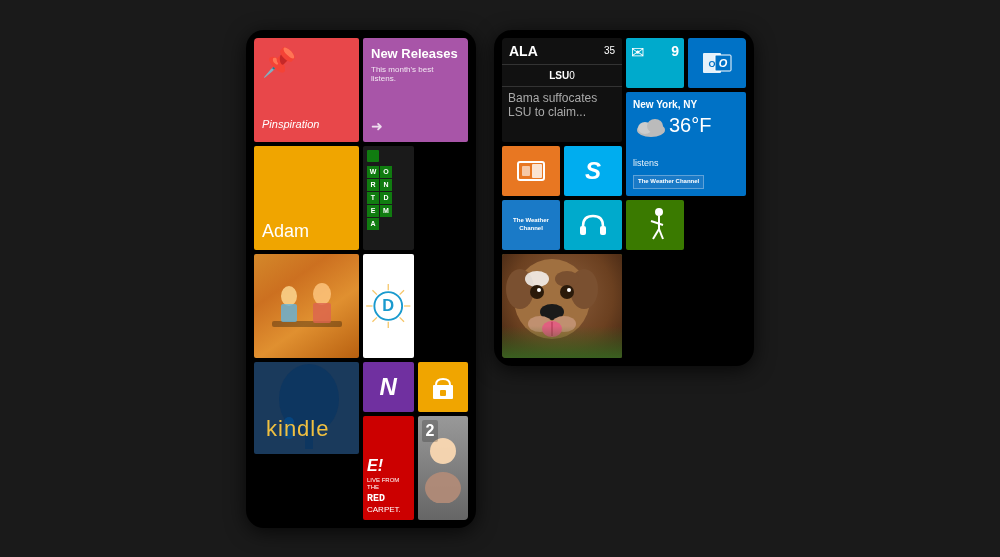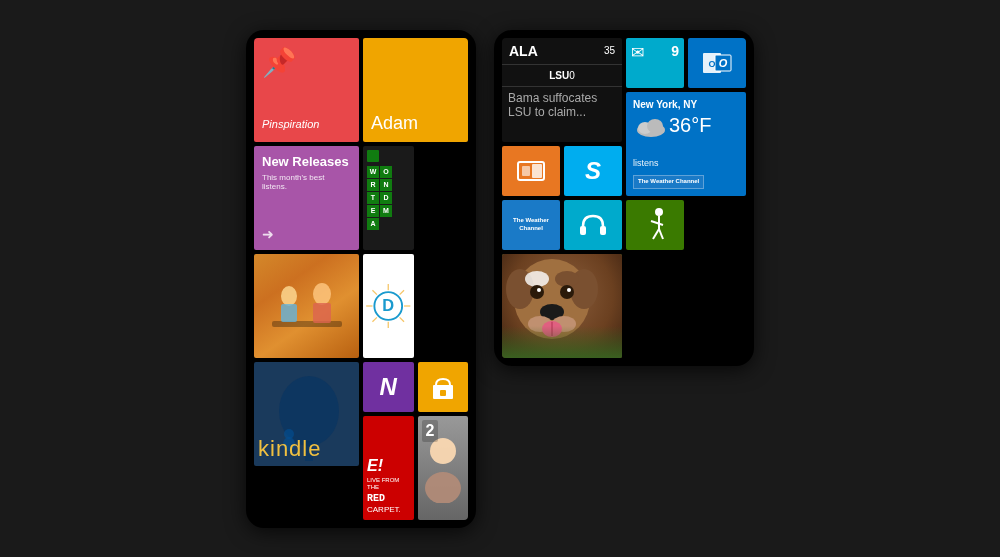--- a/index.html
+++ b/index.html
@@ -73,28 +73,28 @@
 
   <div class="phone">
     <div class="phone-screen phone1">
       <div class="tile-grid" style="grid-template-columns: repeat(4, 1fr); gap: 4px;">
 
         <div class="tile pin-tile" style="flex-direction:column; align-items:flex-start;">
           <span style="font-size:28px;">📌</span>
           <span style="position:absolute;bottom:12px;left:8px;font-style:italic;font-size:11px;text-align:center;">Pinspiration</span>
         </div>
 
-        <div class="tile adam-tile" style="grid-column:span 2; height:104px; background:#f0a500; align-items:flex-end; padding:8px;">
-          <span style="font-size:18px;font-weight:300;color:#fff;">Adam</span>
-        </div>
-
         <div class="tile new-releases-tile">
           <span style="font-size:13px;font-weight:600;line-height:1.2;color:#fff;display:block;">New Releases</span>
           <span style="font-size:8px;color:rgba(255,255,255,0.85);display:block;margin-top:4px;">This month's best listens.</span>
           <span style="margin-top:auto;font-size:14px;color:rgba(255,255,255,0.8);display:block;">➜</span>
+        </div>
+
+        <div class="tile adam-tile" style="grid-column:span 2; height:104px; background:#f0a500; align-items:flex-end; padding:8px;">
+          <span style="font-size:18px;font-weight:300;color:#fff;">Adam</span>
         </div>
 
         <div class="tile xbox-tile" style="grid-column:span 1; grid-row:span 2; height:104px; background:#1a1a1a; padding:4px; flex-direction:column; align-items:flex-start;">
           <div style="background:#107c10;width:12px;height:12px;border-radius:1px;margin-bottom:2px;"></div>
           <div style="display:grid;grid-template-columns:repeat(2,1fr);gap:1px;margin-top:2px;">
             <div style="background:#107c10;width:12px;height:12px;display:flex;align-items:center;justify-content:center;font-size:7px;font-weight:bold;color:#fff;">W</div>
             <div style="background:#107c10;width:12px;height:12px;display:flex;align-items:center;justify-content:center;font-size:7px;font-weight:bold;color:#fff;">O</div>
             <div style="background:#107c10;width:12px;height:12px;display:flex;align-items:center;justify-content:center;font-size:7px;font-weight:bold;color:#fff;">R</div>
             <div style="background:#107c10;width:12px;height:12px;display:flex;align-items:center;justify-content:center;font-size:7px;font-weight:bold;color:#fff;">N</div>
             <div style="background:#107c10;width:12px;height:12px;display:flex;align-items:center;justify-content:center;font-size:7px;font-weight:bold;color:#fff;">T</div>
@@ -136,21 +136,21 @@
                 <line x1="65" y1="15" x2="58" y2="22"></line>
                 <line x1="15" y1="65" x2="22" y2="58"></line>
               </g>
 
               <circle cx="40" cy="40" r="22" fill="none" stroke="#1a9ace" stroke-width="3"></circle>
               <text x="40" y="48" text-anchor="middle" font-size="26" font-weight="bold" fill="#1a9ace" font-family="Arial">D</text>
             </svg>
           </div>
         </div>
 
-        <div class="tile" style="grid-column:span 2;grid-row:span 2;height:104px;background:#1a3a5c;overflow:hidden;position:relative;align-items:flex-end;padding:4px;">
+        <div class="tile" style="grid-column:span 2;grid-row:span 2;height:92px;background:#1a3a5c;overflow:hidden;position:relative;align-items:flex-end;padding:12px;">
 
           <div style="position:absolute;bottom:0;left:0;right:0;top:0;overflow:hidden;">
             <svg viewBox="0 0 100 100" width="100" height="100" style="position:absolute;bottom:0;left:5px;">
 
               <ellipse cx="50" cy="45" rx="30" ry="35" fill="rgba(0,50,100,0.5)"></ellipse>
               <rect x="46" y="75" width="8" height="20" fill="rgba(0,50,100,0.5)"></rect>
 
               <ellipse cx="30" cy="78" rx="6" ry="7" fill="rgba(0,80,150,0.6)"></ellipse>
               <circle cx="30" cy="68" r="5" fill="rgba(0,80,150,0.6)"></circle>
             </svg>

